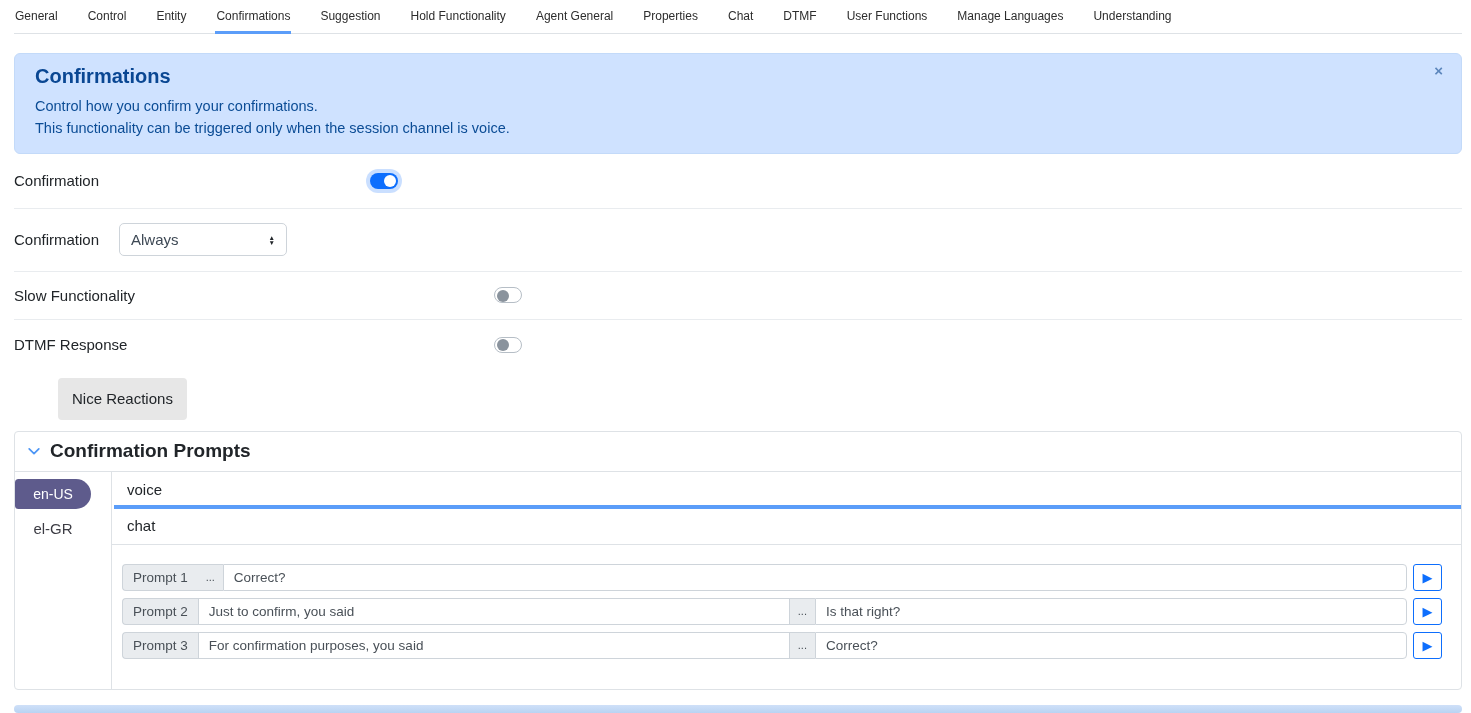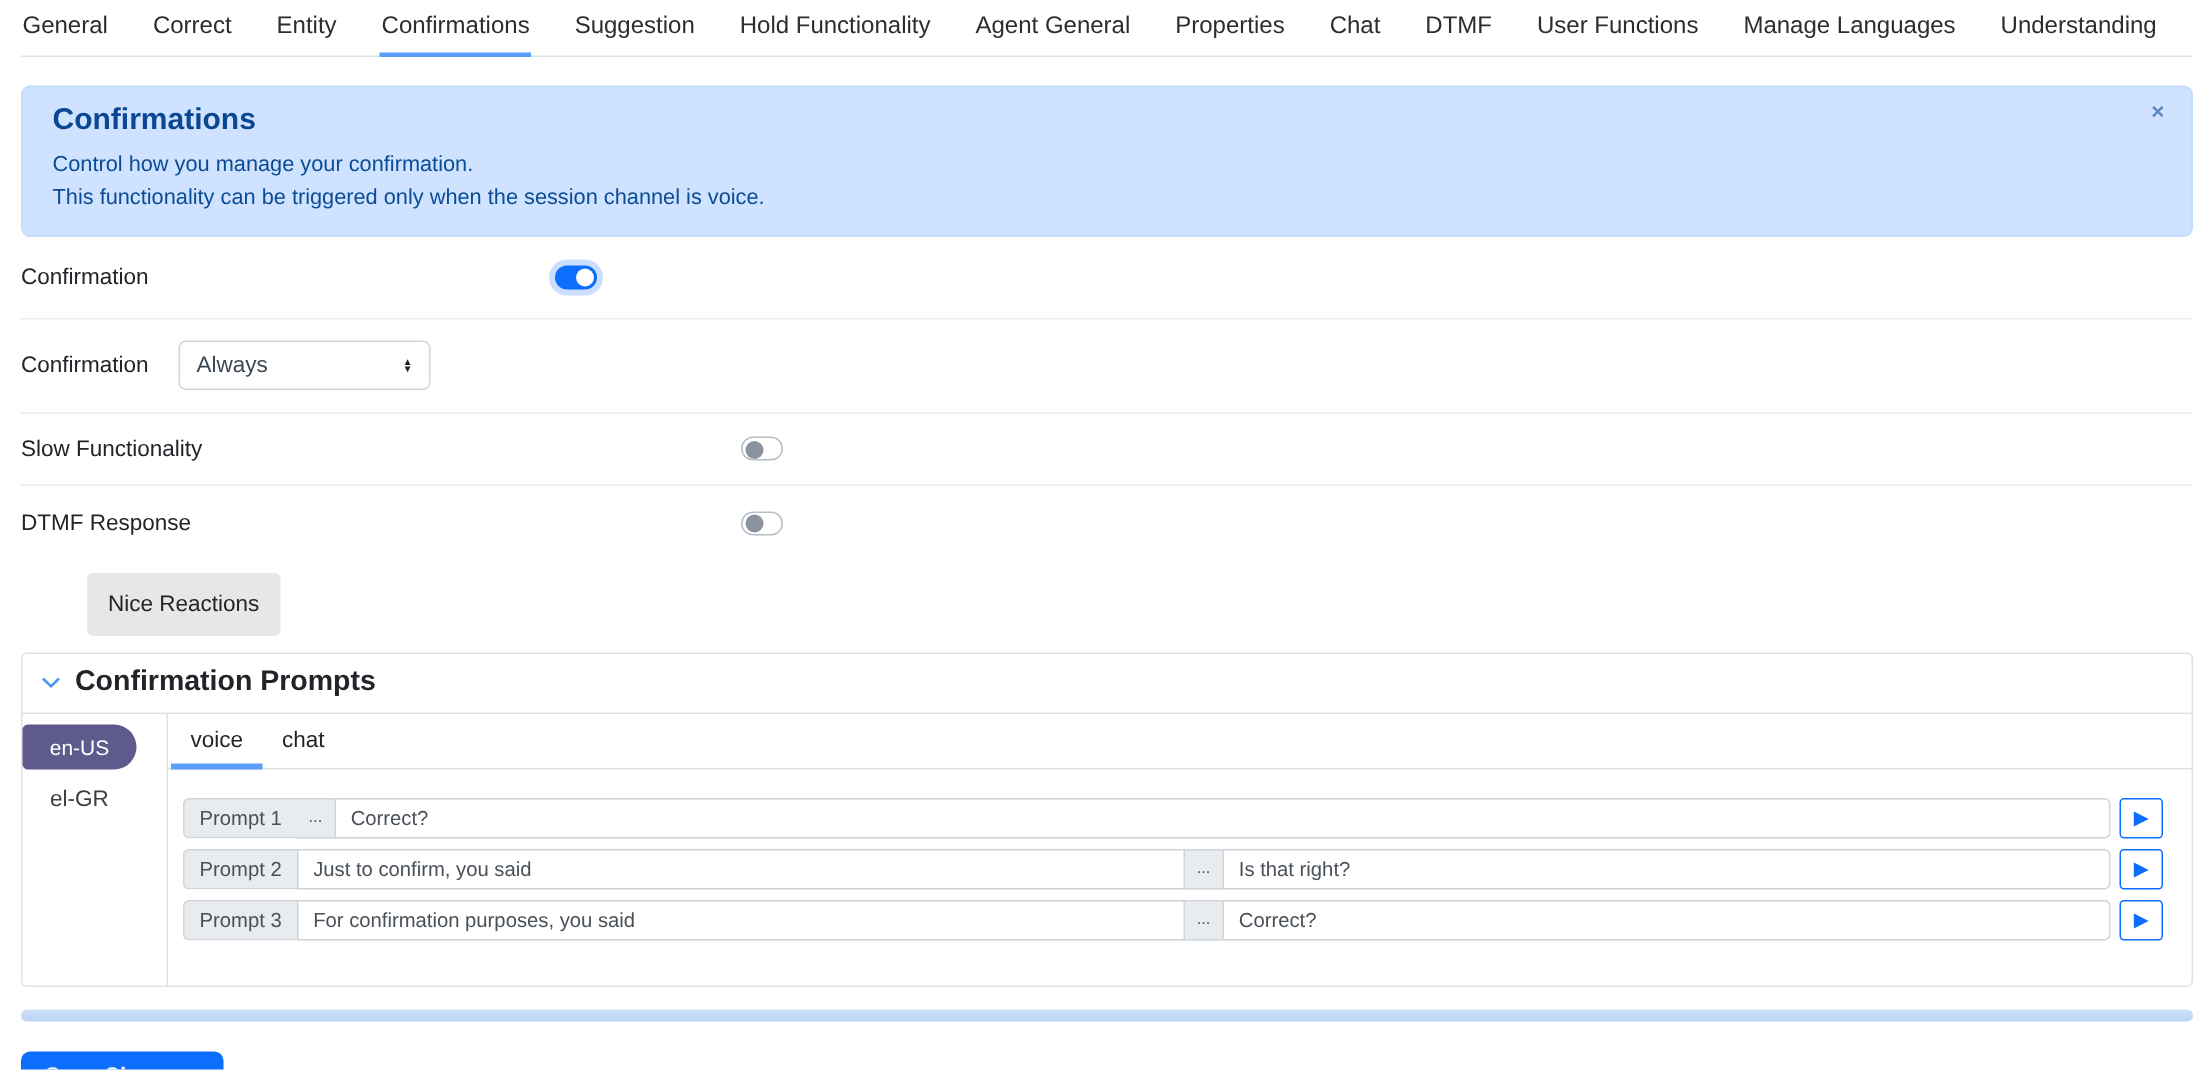--- a/index.html
+++ b/index.html
@@ -8,21 +8,21 @@
     width:1471px; height:713px; overflow:hidden;
     background:#ffffff; color:#212529;
     font-family:"Liberation Sans", sans-serif;
   }
   .page { padding:0 9px 0 14px; }
 
   
   .tabbar {
     display:flex; gap:28px; padding:9px 0 0 0;
     border-bottom:1px solid #dee2e6;
-    font-size:16px; color:#2d2d2d; white-space:nowrap;
+    font-size:12px; color:#2d2d2d; white-space:nowrap;
   }
   .tab { padding:0 1px 10px; position:relative; cursor:pointer; }
   .tab.active::after {
     content:""; position:absolute; left:0; right:0; bottom:-1px;
     height:3px; background:#5b9df9;
   }
 
   
   .alert {
     position:relative; margin-top:19px;
@@ -102,21 +102,21 @@
   .lang-pill {
     width:76px; padding:7px 0; text-align:center;
     background:#5e5b8c; color:#fff; font-size:14px;
     border-radius:4px 17px 17px 4px; cursor:pointer;
   }
   .lang-item { width:76px; padding:11px 0 0; text-align:center;
     font-size:15px; color:#3c3c44; cursor:pointer; }
 
   .panel-content { flex:1; min-width:0; }
   .channel-tabs { display:flex; border-bottom:1px solid #dee2e6; padding-left:2px;
-    font-size:15px; color:#212529; }
+    font-size:15px; color:#212529;flex-direction:column; }
   .channel-tab { padding:9px 13px 10px; position:relative; cursor:pointer; }
   .channel-tab.active::after {
     content:""; position:absolute; left:0; right:0; bottom:-1px;
     height:4px; background:#5b9df9;
   }
 
   .prompt-rows { padding:19px 19px 30px 10px; display:flex; flex-direction:column; gap:7px; }
   .prompt-row { display:flex; align-items:stretch; height:27px; }
   .pr-label {
     background:#e9ecef; border:1px solid #ced4da; border-right:none;
@@ -149,38 +149,38 @@
     background:linear-gradient(#cfe0f8, #b9d3f3);
   }
 </style>
 </head>
 <body>
 
 <div class="page">
 
   <nav class="tabbar">
     <div class="tab">General</div>
-    <div class="tab">Correct</div>
+    <div class="tab">Control</div>
     <div class="tab">Entity</div>
     <div class="tab active">Confirmations</div>
     <div class="tab">Suggestion</div>
     <div class="tab">Hold Functionality</div>
     <div class="tab">Agent General</div>
     <div class="tab">Properties</div>
     <div class="tab">Chat</div>
     <div class="tab">DTMF</div>
     <div class="tab">User Functions</div>
     <div class="tab">Manage Languages</div>
     <div class="tab">Understanding</div>
   </nav>
 
   <div class="alert">
     <button class="alert-close">×</button>
     <h2>Confirmations</h2>
-    <p>Control how you manage your confirmation.</p>
+    <p>Control how you confirm your confirmations.</p>
     <p>This functionality can be triggered only when the session channel is voice.</p>
   </div>
 
   <div class="form-row row-a">
     <span class="lbl">Confirmation</span>
     <span class="switch on"></span>
   </div>
 
   <div class="form-row row-b">
     <span class="lbl">Confirmation</span>

